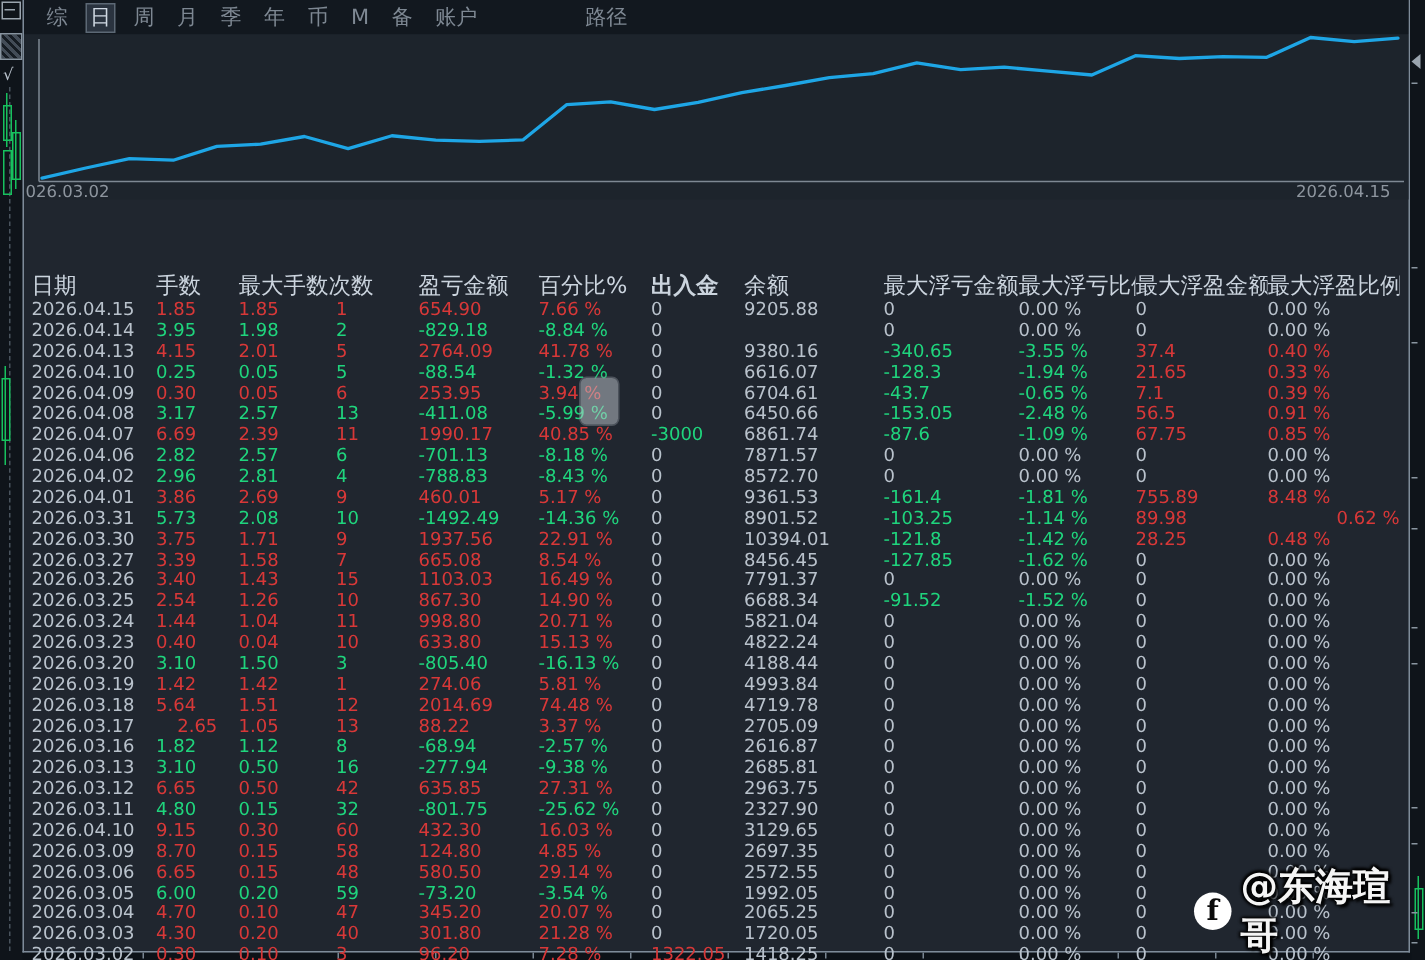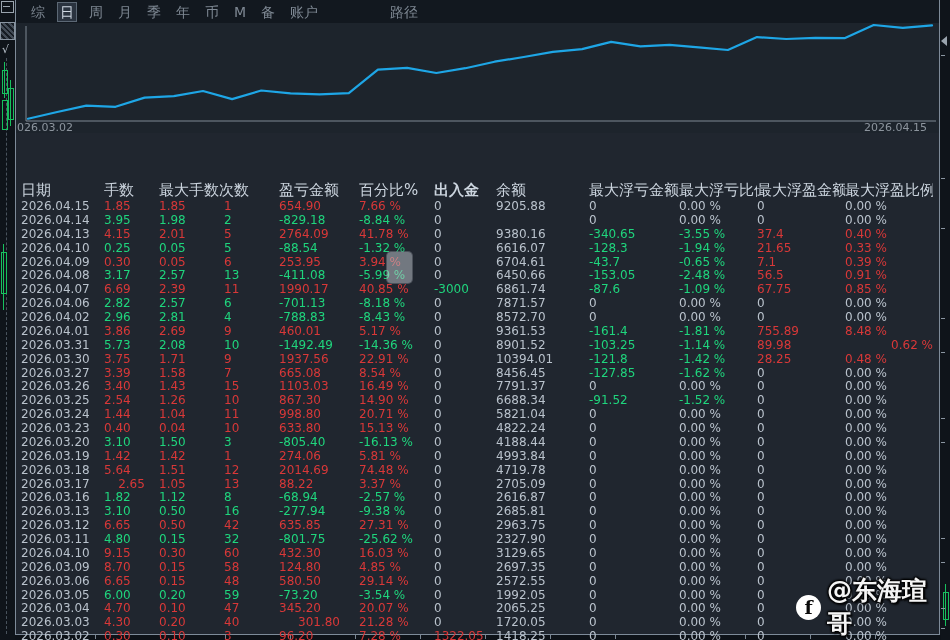--- a/index.html
+++ b/index.html
@@ -579,21 +579,21 @@
             <span class="cell t-light" style="width: 90px;">0</span>
             <span class="cell t-light" style="width: 78px;">0.00 %</span>
             <span class="cell t-light" style="width: 88px;">0</span>
             <span class="cell t-light" style="width: 88px;">0.00 %</span>
           </div>
           <div class="trow">
             <span class="cell t-light" style="width: 83px;">2026.03.03</span>
             <span class="cell t-red" style="width: 55px;">4.30</span>
             <span class="cell t-red" style="width: 65px;">0.20</span>
             <span class="cell t-red" style="width: 55px;">40</span>
-            <span class="cell t-red" style="width: 80px; text-align: center;">301.80</span>
+            <span class="cell t-red" style="width: 80px;">301.80</span>
             <span class="cell t-red" style="width: 75px;">21.28 %</span>
             <span class="cell t-light" style="width: 62px;">0</span>
             <span class="cell t-light" style="width: 93px;">1720.05</span>
             <span class="cell t-light" style="width: 90px;">0</span>
             <span class="cell t-light" style="width: 78px;">0.00 %</span>
             <span class="cell t-light" style="width: 88px;">0</span>
             <span class="cell t-light" style="width: 88px;">0.00 %</span>
           </div>
           <div class="trow">
             <span class="cell t-light" style="width: 83px;">2026.03.02</span>

